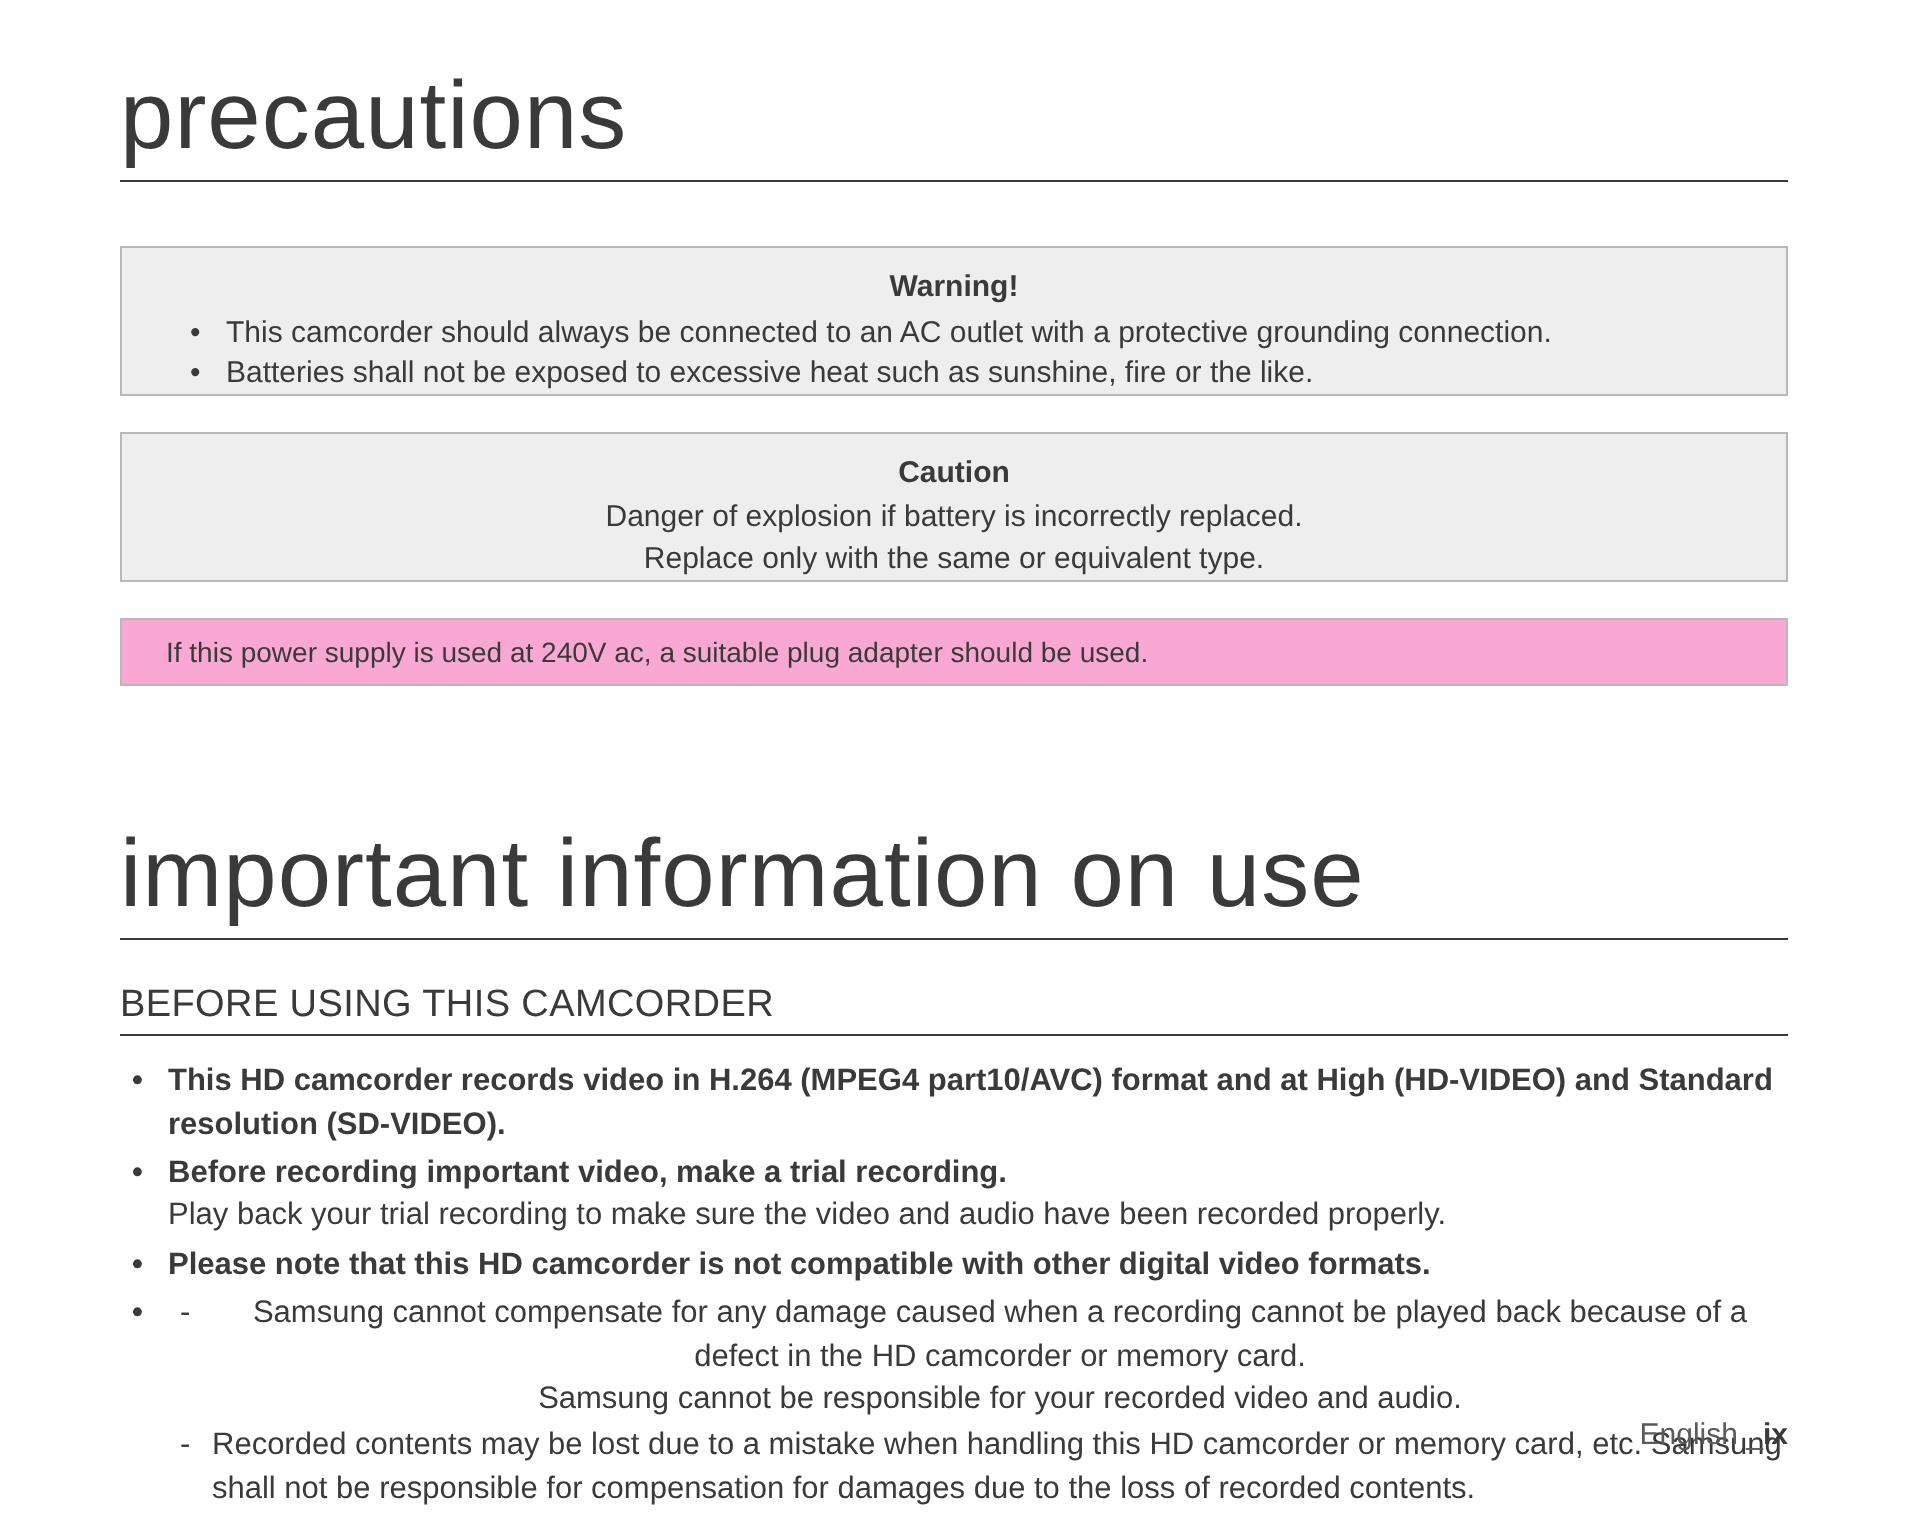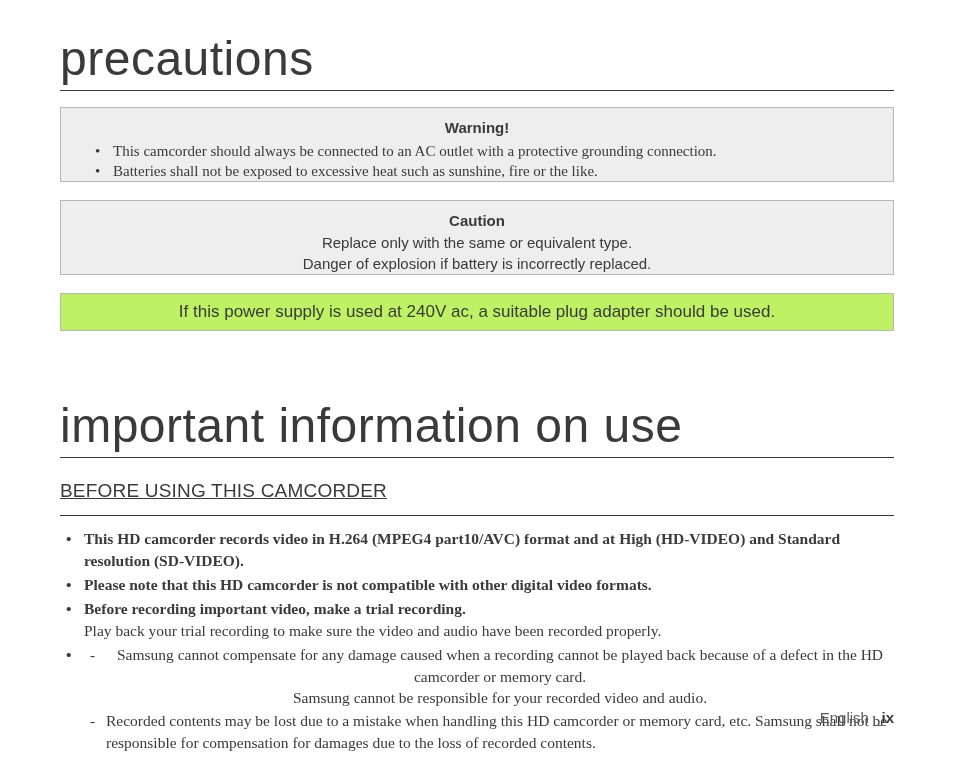--- a/index.html
+++ b/index.html
@@ -17,21 +17,21 @@
       position: relative;
     }
     .heading-main {
       font-family: "Helvetica Neue", Helvetica, Arial, sans-serif;
       font-weight: 200;
       font-size: 48px;
       letter-spacing: 0.5px;
       color: #3a3a3a;
       border-bottom: 1px solid #3a3a3a;
       padding-bottom: 6px;
-      margin-bottom: 16px;
+      margin-bottom: 32px;
       line-height: 1.05;
     }
     .heading-section-2 {
       margin-top: 70px;
       margin-bottom: 18px;
     }
     .box {
       background: #eeeeee;
       border: 1px solid #b8b8b8;
       margin-bottom: 18px;
@@ -43,57 +43,53 @@
       text-align: center;
       font-weight: bold;
       margin-bottom: 2px;
     }
     .box .centered {
       text-align: center;
     }
     .box ul {
       list-style: none;
       padding-left: 30px;
-      font-family: Liberation Serif, serif;
     }
     .box ul li::before {
       content: "•";
       display: inline-block;
       width: 18px;
       margin-left: -18px;
     }
     .note-box {
-      background: #bef264;
+      background: #f9a8d4;
       border: 1px solid #b8b8b8;
       margin-bottom: 18px;
       padding: 8px 22px;
-      font-size: 17px;
-      text-align: center;
+      font-size: 14px;
     }
     .subheading {
       font-weight: normal;
       font-size: 19px;
       letter-spacing: 0.2px;
       text-transform: uppercase;
       border-bottom: 1px solid #3a3a3a;
-      padding-bottom: 13px;
+      padding-bottom: 3px;
       margin-bottom: 12px;
       margin-top: 22px;
-      text-decoration: underline;
     }
     .content-list {
       list-style: none;
       font-size: 15.5px;
       line-height: 1.38;
       padding-left: 24px;
     }
     .content-list > li {
       margin-bottom: 3px;
       position: relative;
-      font-family: Liberation Serif, serif;
     }
     .content-list > li::before {
       content: "•";
       position: absolute;
       left: -18px;
       font-weight: bold;
     }
     .content-list .bold {
       font-weight: bold;
     }
@@ -134,40 +130,40 @@
 <div class="box">
   <div class="title">Warning!</div>
   <ul>
     <li>This camcorder should always be connected to an AC outlet with a protective grounding connection.</li>
     <li>Batteries shall not be exposed to excessive heat such as sunshine, fire or the like.</li>
   </ul>
 </div>
 
 <div class="box">
   <div class="title">Caution</div>
+  <div class="centered">Danger of explosion if battery is incorrectly replaced.</div>
   <div class="centered">Replace only with the same or equivalent type.</div>
-  <div class="centered">Danger of explosion if battery is incorrectly replaced.</div>
 </div>
 
 <div class="note-box">If this power supply is used at 240V ac, a suitable plug adapter should be used.</div>
 
 <h1 class="heading-main heading-section-2">important information on use</h1>
 
 <h2 class="subheading">BEFORE USING THIS CAMCORDER</h2>
 
 <ul class="content-list">
   <li>
     <span class="bold">This HD camcorder records video in H.264 (MPEG4 part10/AVC) format and at High (HD-VIDEO) and Standard resolution (SD-VIDEO).</span>
   </li>
   <li>
-    <span class="bold">Please note that this HD camcorder is not compatible with other digital video formats.</span>
+    <span class="bold">Before recording important video, make a trial recording.</span><br>
+    <span class="normal">Play back your trial recording to make sure the video and audio have been recorded properly.</span>
   </li>
   <li>
-    <span class="bold">Before recording important video, make a trial recording.</span><br>
-    <span class="normal">Play back your trial recording to make sure the video and audio have been recorded properly.</span>
+    <span class="bold">Please note that this HD camcorder is not compatible with other digital video formats.</span>
   </li>
   <li>
     <ul class="sublist">
       <li style="white-space: pre-line; text-align: center;">Samsung cannot compensate for any damage caused when a recording cannot be played back because of a defect in the HD camcorder or memory card.
 Samsung cannot be responsible for your recorded video and audio.</li>
       <li>Recorded contents may be lost due to a mistake when handling this HD camcorder or memory card, etc. Samsung shall not be responsible for compensation for damages due to the loss of recorded contents.</li>
     </ul>
   </li>
 </ul>
 

